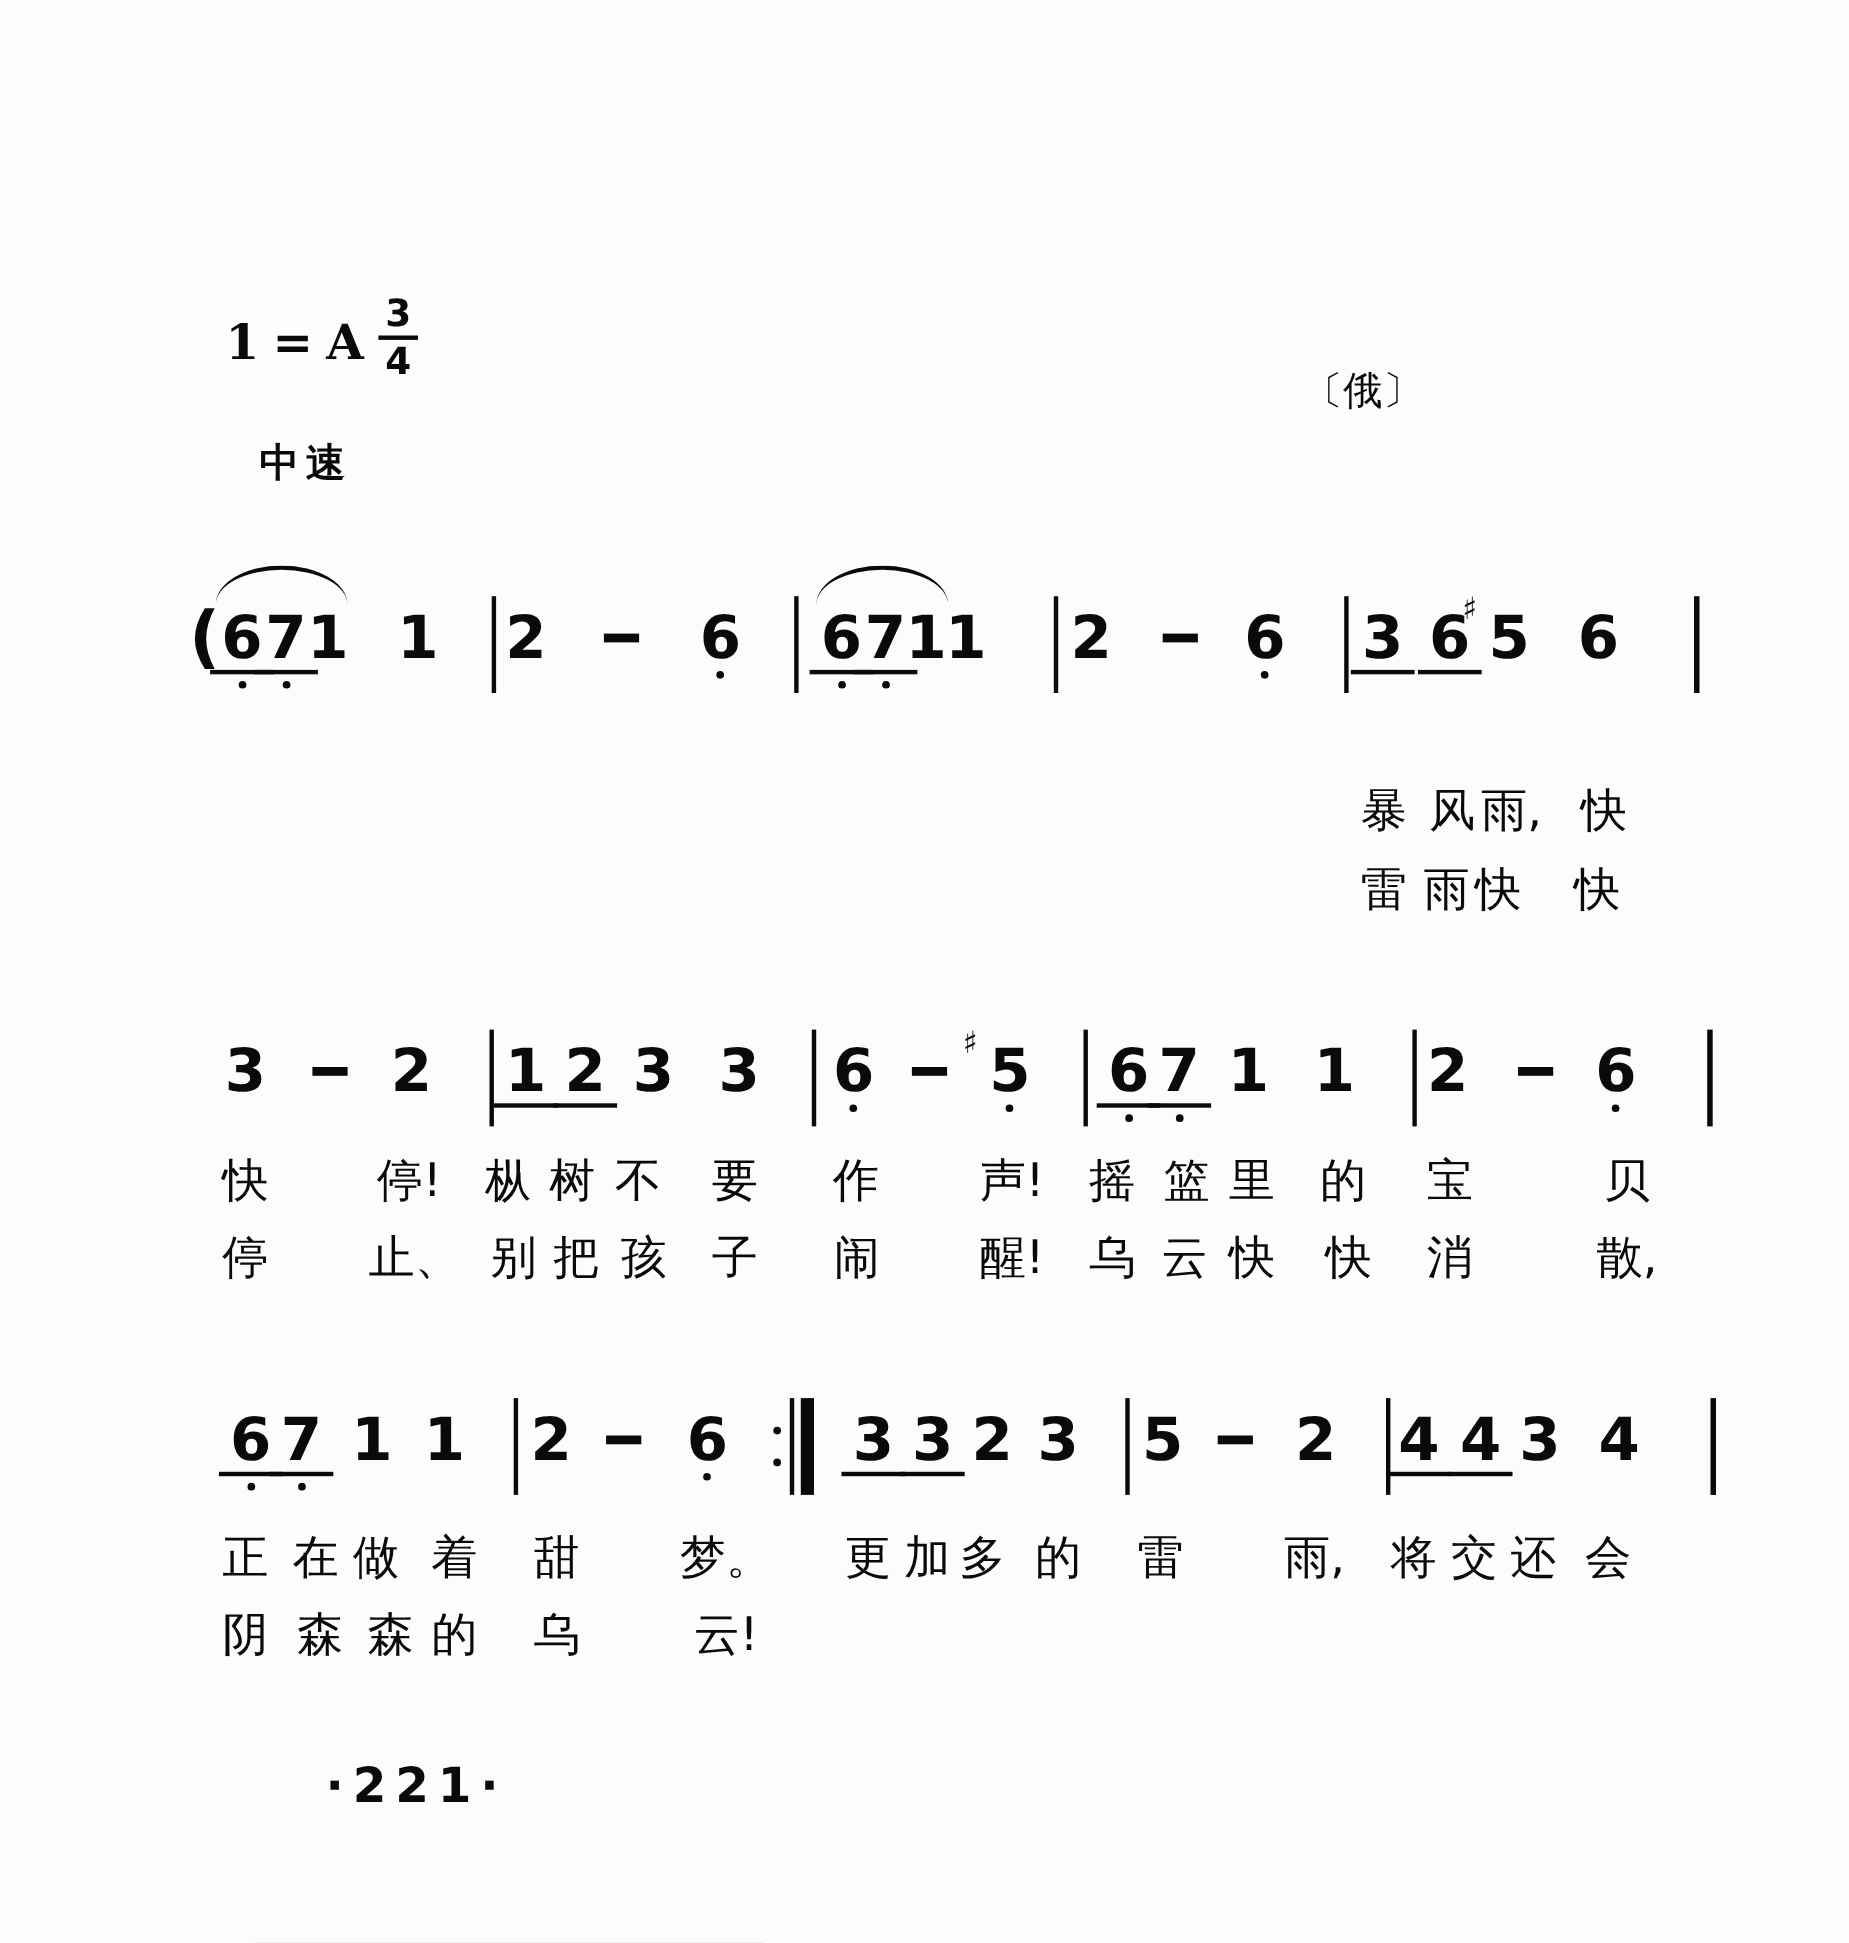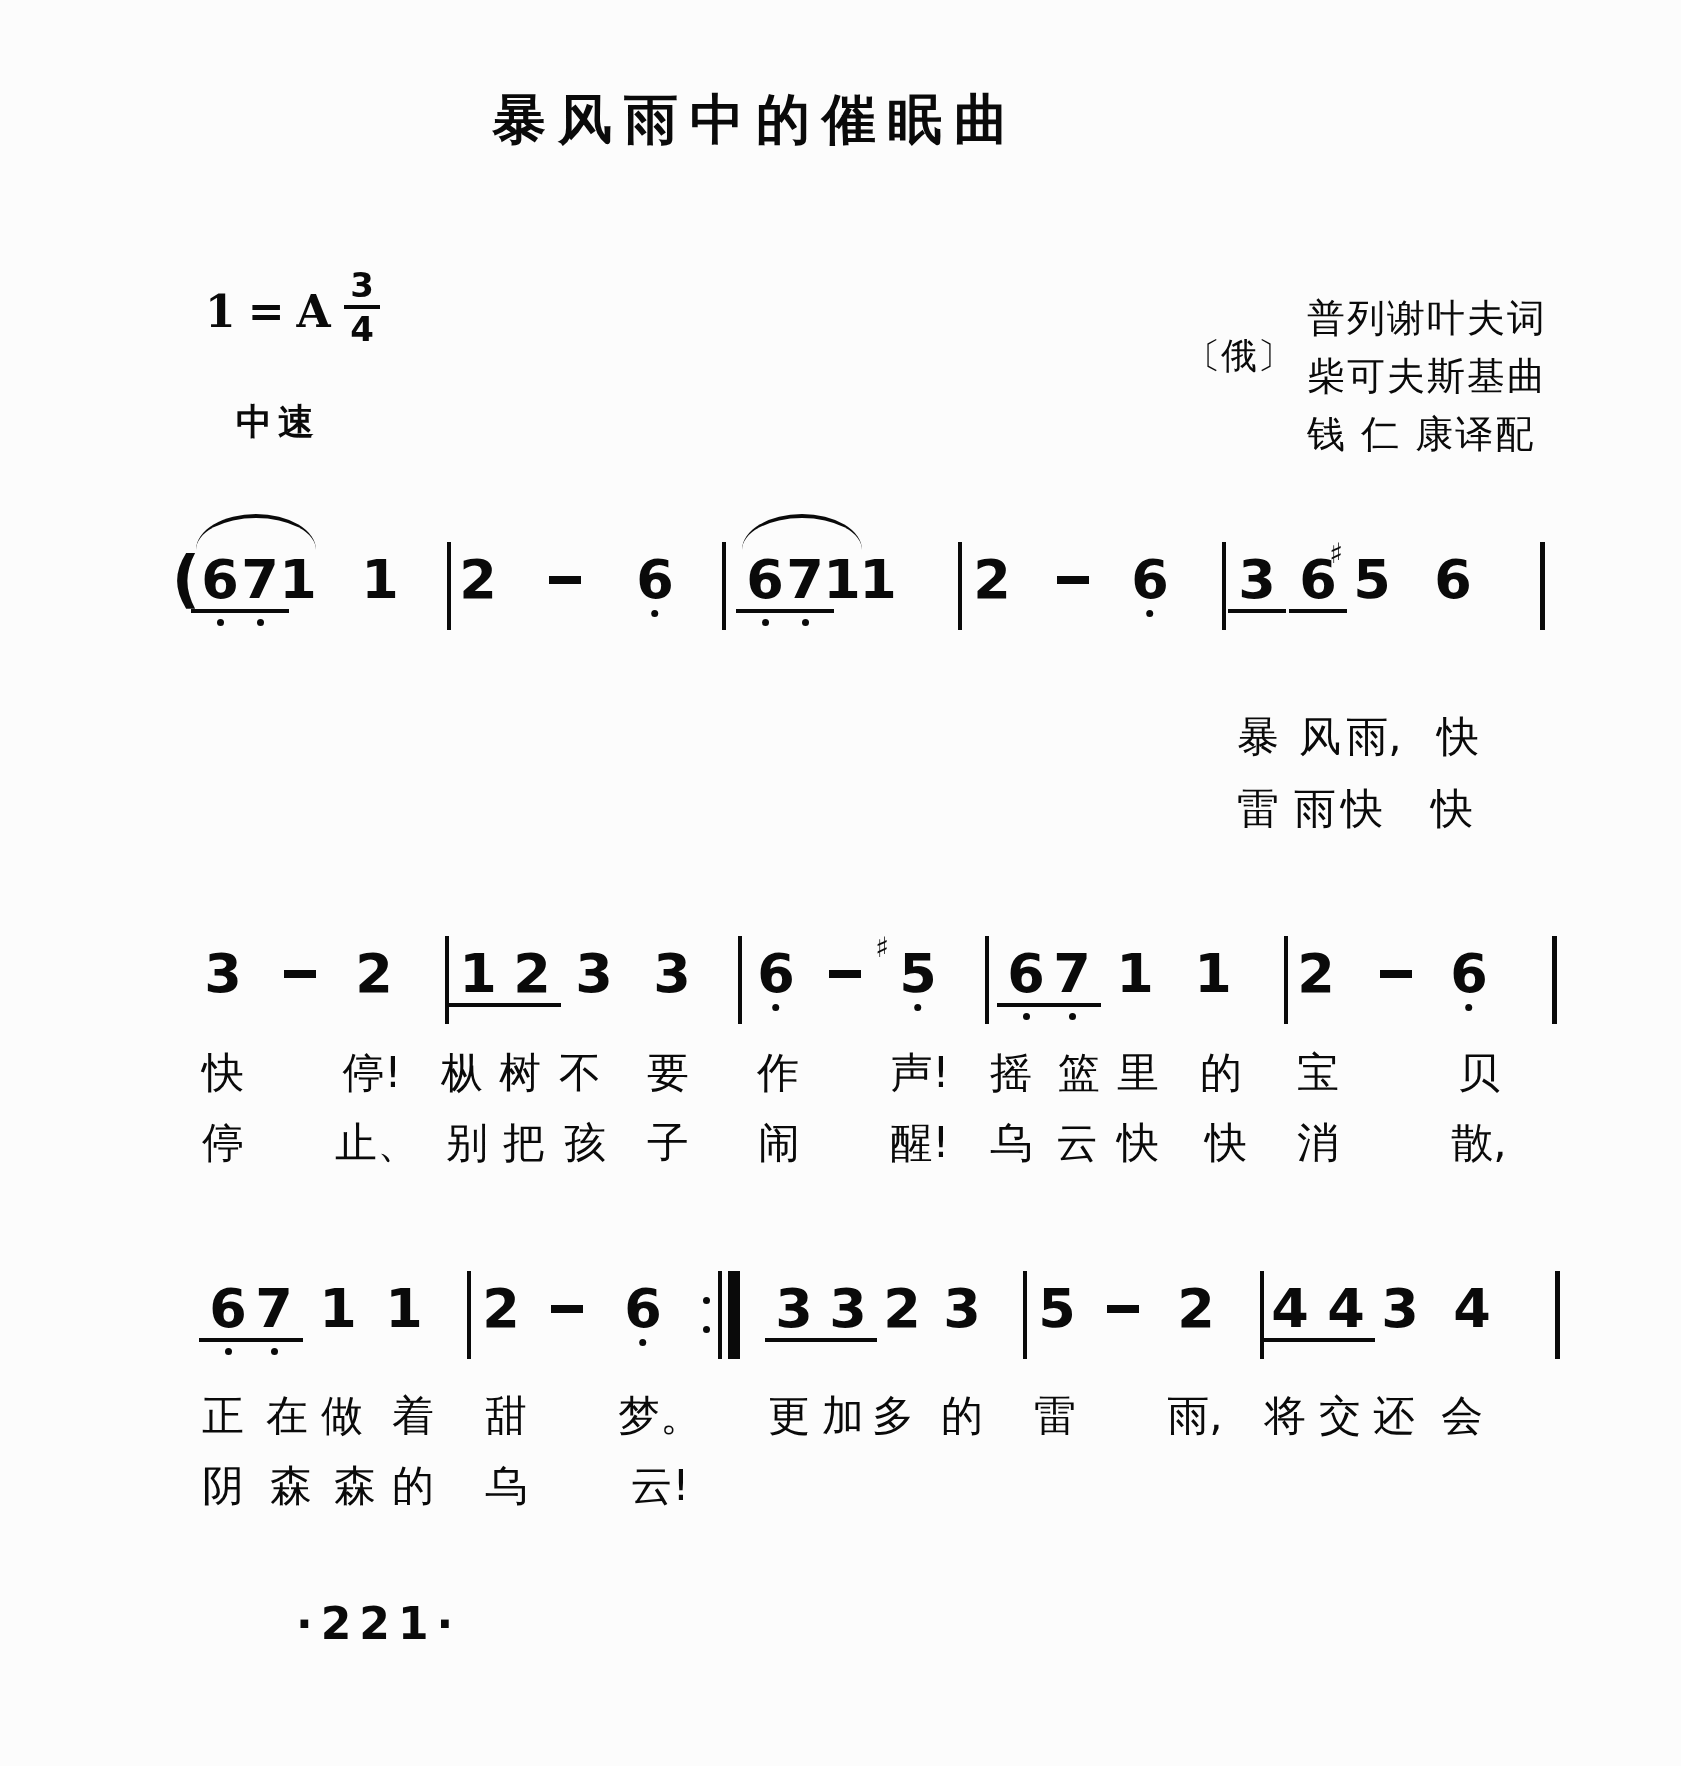--- a/index.html
+++ b/index.html
@@ -33,41 +33,35 @@
   .rdots{display:flex;flex-direction:column;gap:22px;margin-right:8px;}
   .rdot{width:7px;height:7px;border-radius:50%;background:#0a0a0a;}
   .rthin{width:4px;height:88px;background:#0a0a0a;}
   .rthick{width:12px;height:88px;background:#0a0a0a;margin-left:6px;}
   .lyric{position:absolute;transform:translateX(-50%);font-size:42px;line-height:1;white-space:nowrap;}
 </style>
 </head>
 <body>
 
 <div class="page">
-  <h1 class="title">暴风雨中的催眠曲</h1>
 
   <div class="keysig">
     <span>1</span><span>=</span><span>A</span>
   </div>
 
   <div class="meter">
     <span>3</span>
     <span class="mbar"></span>
     <span>4</span>
   </div>
 
   <div class="tempo">中速</div>
 
   <div class="credits">
     <span class="origin">〔俄〕</span>
-    <div class="credit-lines">
-      <div>普列谢叶夫词</div>
-      <div>柴可夫斯基曲</div>
-      <div>钱 仁 康译配</div>
-    </div>
   </div>
 
   <div class="score-area">
       <div class="slur" style="left: 196px; top: 514px; width: 120px;"></div>
       <div class="slur" style="left: 742px; top: 514px; width: 120px;"></div>
       <div class="paren" style="left: 186px; top: 548px;">(</div>
       <div class="note" style="left: 220px; top: 556px;">
         <span class="digit">6</span>
         <span class="under"></span>
         <span class="odot"></span>

